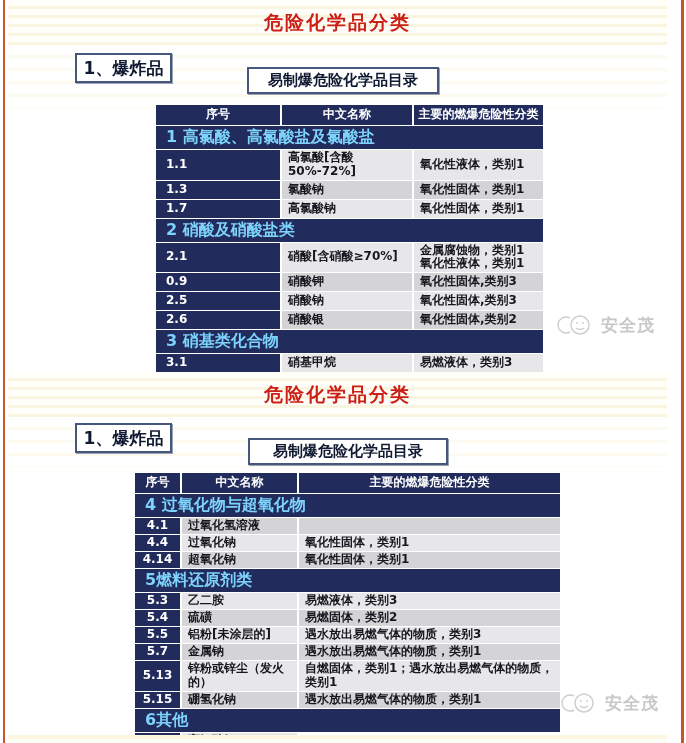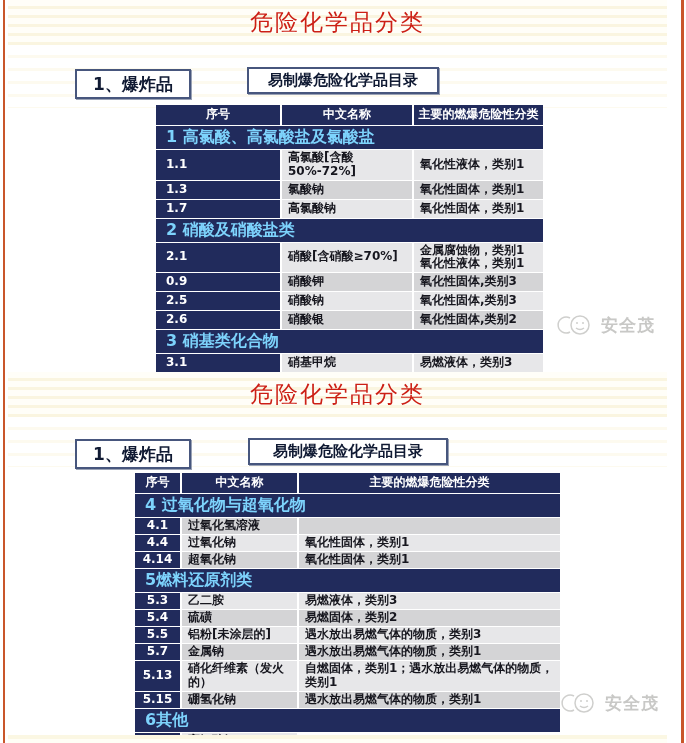--- a/index.html
+++ b/index.html
@@ -14,28 +14,28 @@
 
   .band {
     position:absolute; left:8px; width:659px; height:45px;
     background:repeating-linear-gradient(180deg,#fffef8 0px,#fffef8 6px,#faf5e0 6px,#faf5e0 9px);
     display:flex; align-items:center; justify-content:center;
   }
   .band-sub {
     position:absolute; left:8px; width:659px;
     background:repeating-linear-gradient(180deg,#ffffff 0px,#ffffff 10px,#fdfaef 10px,#fdfaef 13px);
   }
-  .title { color:#cc1f15; font-size:23px; font-weight:normal; letter-spacing:2px; }
+  .title { color:#cc1f15; font-size:19px; font-weight:bold; letter-spacing:2px; }
 
   .label-box {
     position:absolute; background:#ffffff; border:2px solid #47567d; color:#101a33;
     font-weight:bold; display:flex; align-items:center; justify-content:center;
     box-shadow:1px 1px 0 #9aa2b5;
   }
-  .lb1 { width:116px;  height:30px; font-size:17px;margin-top:16px; }
+  .lb1 { width:97px;  height:30px; font-size:17px; }
   .lb2 { width:192px; height:27px; font-size:15px; }
 
   .table { position:absolute; display:flex; flex-direction:column; row-gap:1px; }
   #t1 { left:156px; top:105px; width:387px; }
   #t2 { left:135px; top:473px; width:425px; }
 
   .trow { display:flex; column-gap:2px; }
   .cell { font-weight:bold; font-size:12px; display:flex; align-items:center; line-height:1.15; }
   .hrow .cell { background:#212b5c; color:#ffffff; justify-content:center; min-height:20px; }
   .srow {
@@ -197,21 +197,21 @@
       <div class="cell name shL">铝粉[未涂层的]</div>
       <div class="cell cls shL">遇水放出易燃气体的物质，类别3</div>
     </div>
     <div class="trow drow">
       <div class="cell no">5.7</div>
       <div class="cell name shD">金属钠</div>
       <div class="cell cls shD">遇水放出易燃气体的物质，类别1</div>
     </div>
     <div class="trow drow">
       <div class="cell no">5.13</div>
-      <div class="cell name shL">硝化纤维素（发火的）</div>
+      <div class="cell name shL">锌粉或锌尘（发火的）</div>
       <div class="cell cls shL">自燃固体，类别1；遇水放出易燃气体的物质，类别1</div>
     </div>
     <div class="trow drow">
       <div class="cell no">5.15</div>
       <div class="cell name shD">硼氢化钠</div>
       <div class="cell cls shD">遇水放出易燃气体的物质，类别1</div>
     </div>
     <div class="srow">6其他</div>
     <div class="trow drow">
       <div class="cell no">6.3</div>

